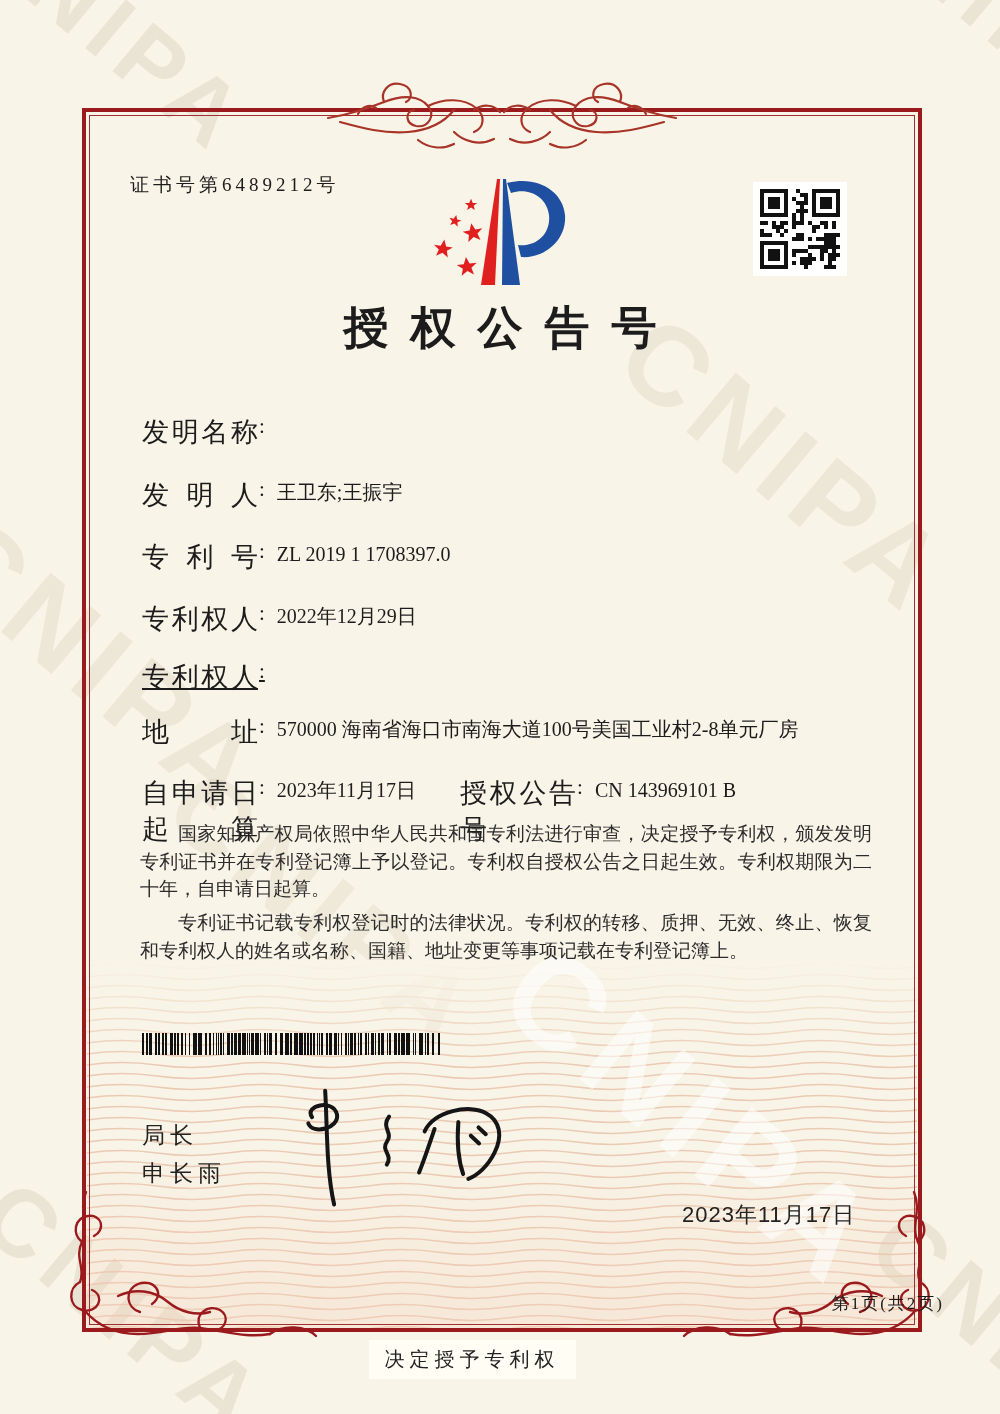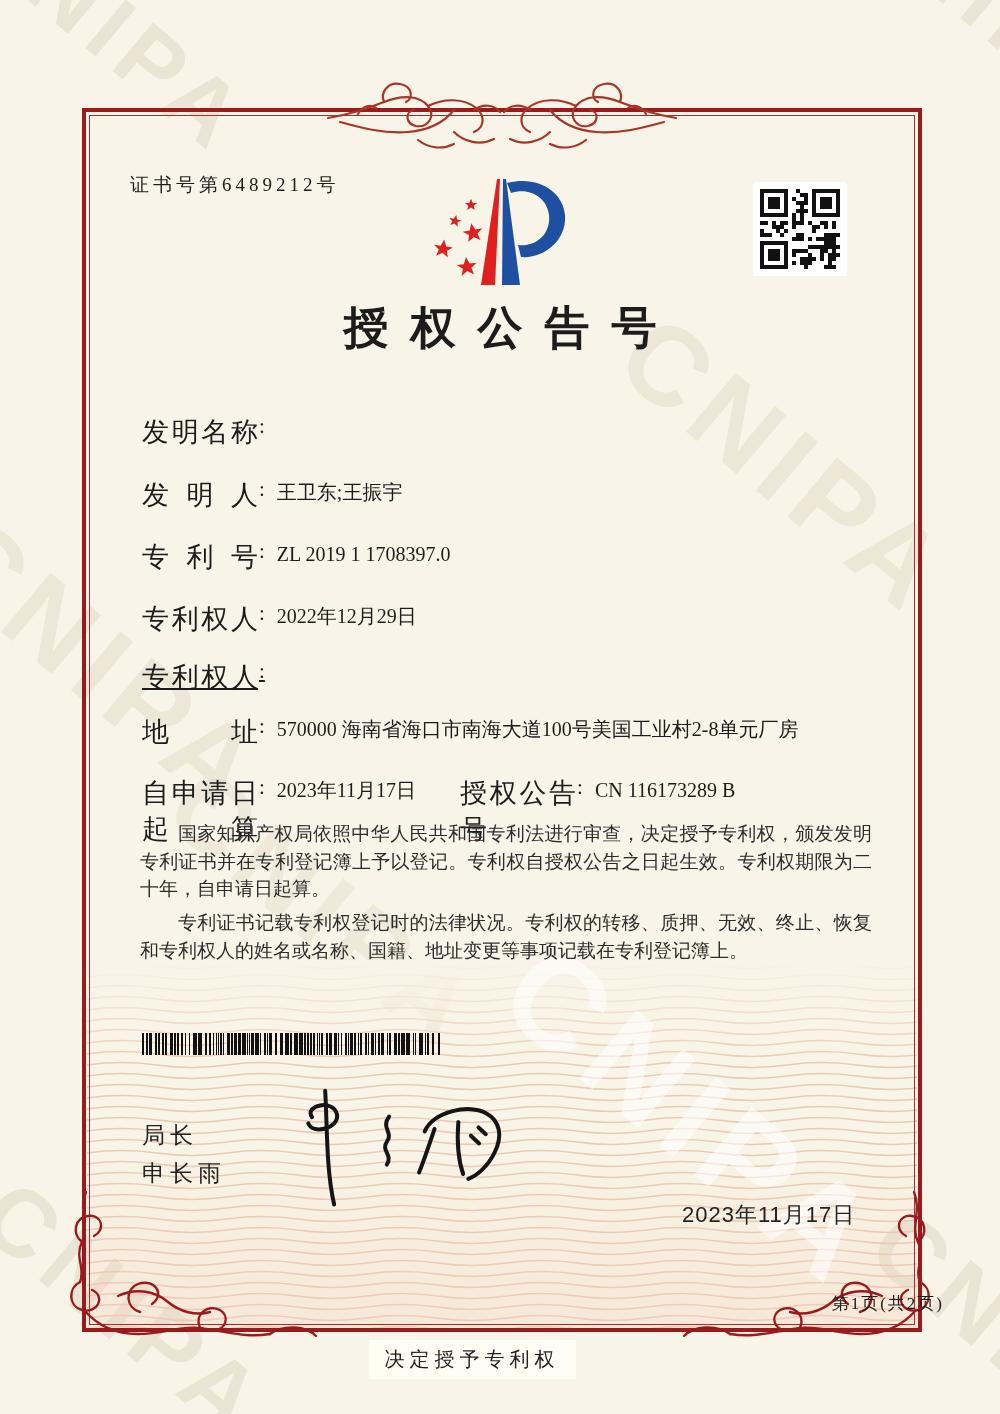--- a/index.html
+++ b/index.html
@@ -387,21 +387,21 @@
 </div>
 <div class="row" style="top:775px;">
   <div class="row2group">
     <span class="flabel">自申请日起算</span>
       <span class="fcolon">:</span>
     <span class="fvalue" style="max-width:220px;">2023年11月17日</span>
   </div>
   <div class="row2group" style="margin-left:44px;">
     <span class="flabel">授权公告号</span>
       <span class="fcolon">:</span>
-    <span class="fvalue">CN 116173289 B</span>
+    <span class="fvalue">CN 143969101 B</span>
   </div>
 </div>
 
 <div class="para" style="top:820px;">国家知识产权局依照中华人民共和国专利法进行审查，决定授予专利权，颁发发明专利证书并在专利登记簿上予以登记。专利权自授权公告之日起生效。专利权期限为二十年，自申请日起算。</div>
 <div class="para" style="top:909px;">专利证书记载专利权登记时的法律状况。专利权的转移、质押、无效、终止、恢复和专利权人的姓名或名称、国籍、地址变更等事项记载在专利登记簿上。</div>
 
 <div class="barcode" id="barcode">
     <i style="left:0;width:2px"></i>
     <i style="left:4px;width:2px"></i>
     <i style="left:7px;width:3px"></i>

